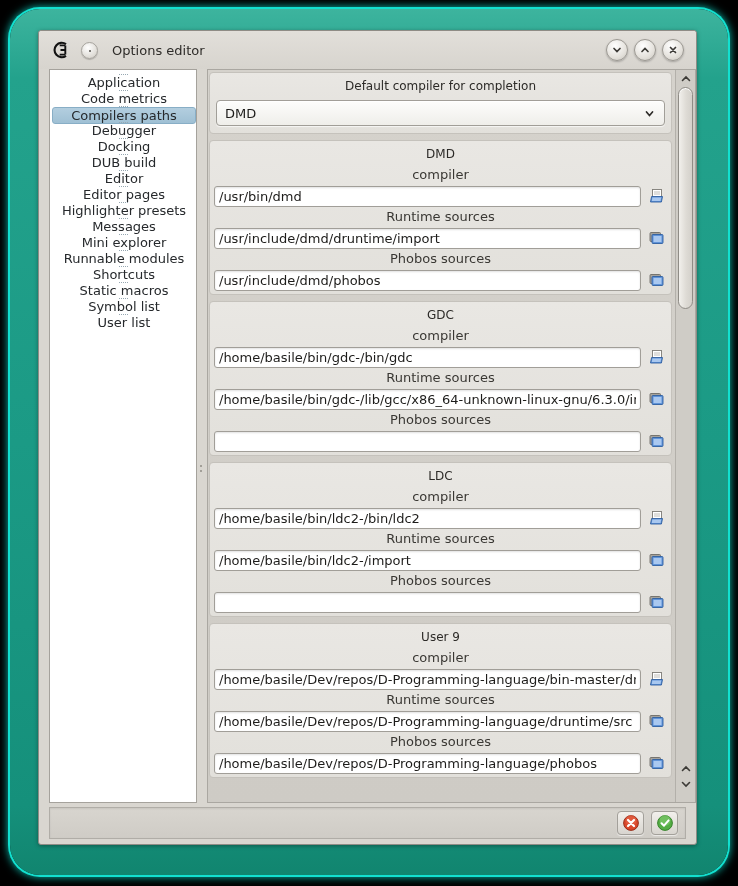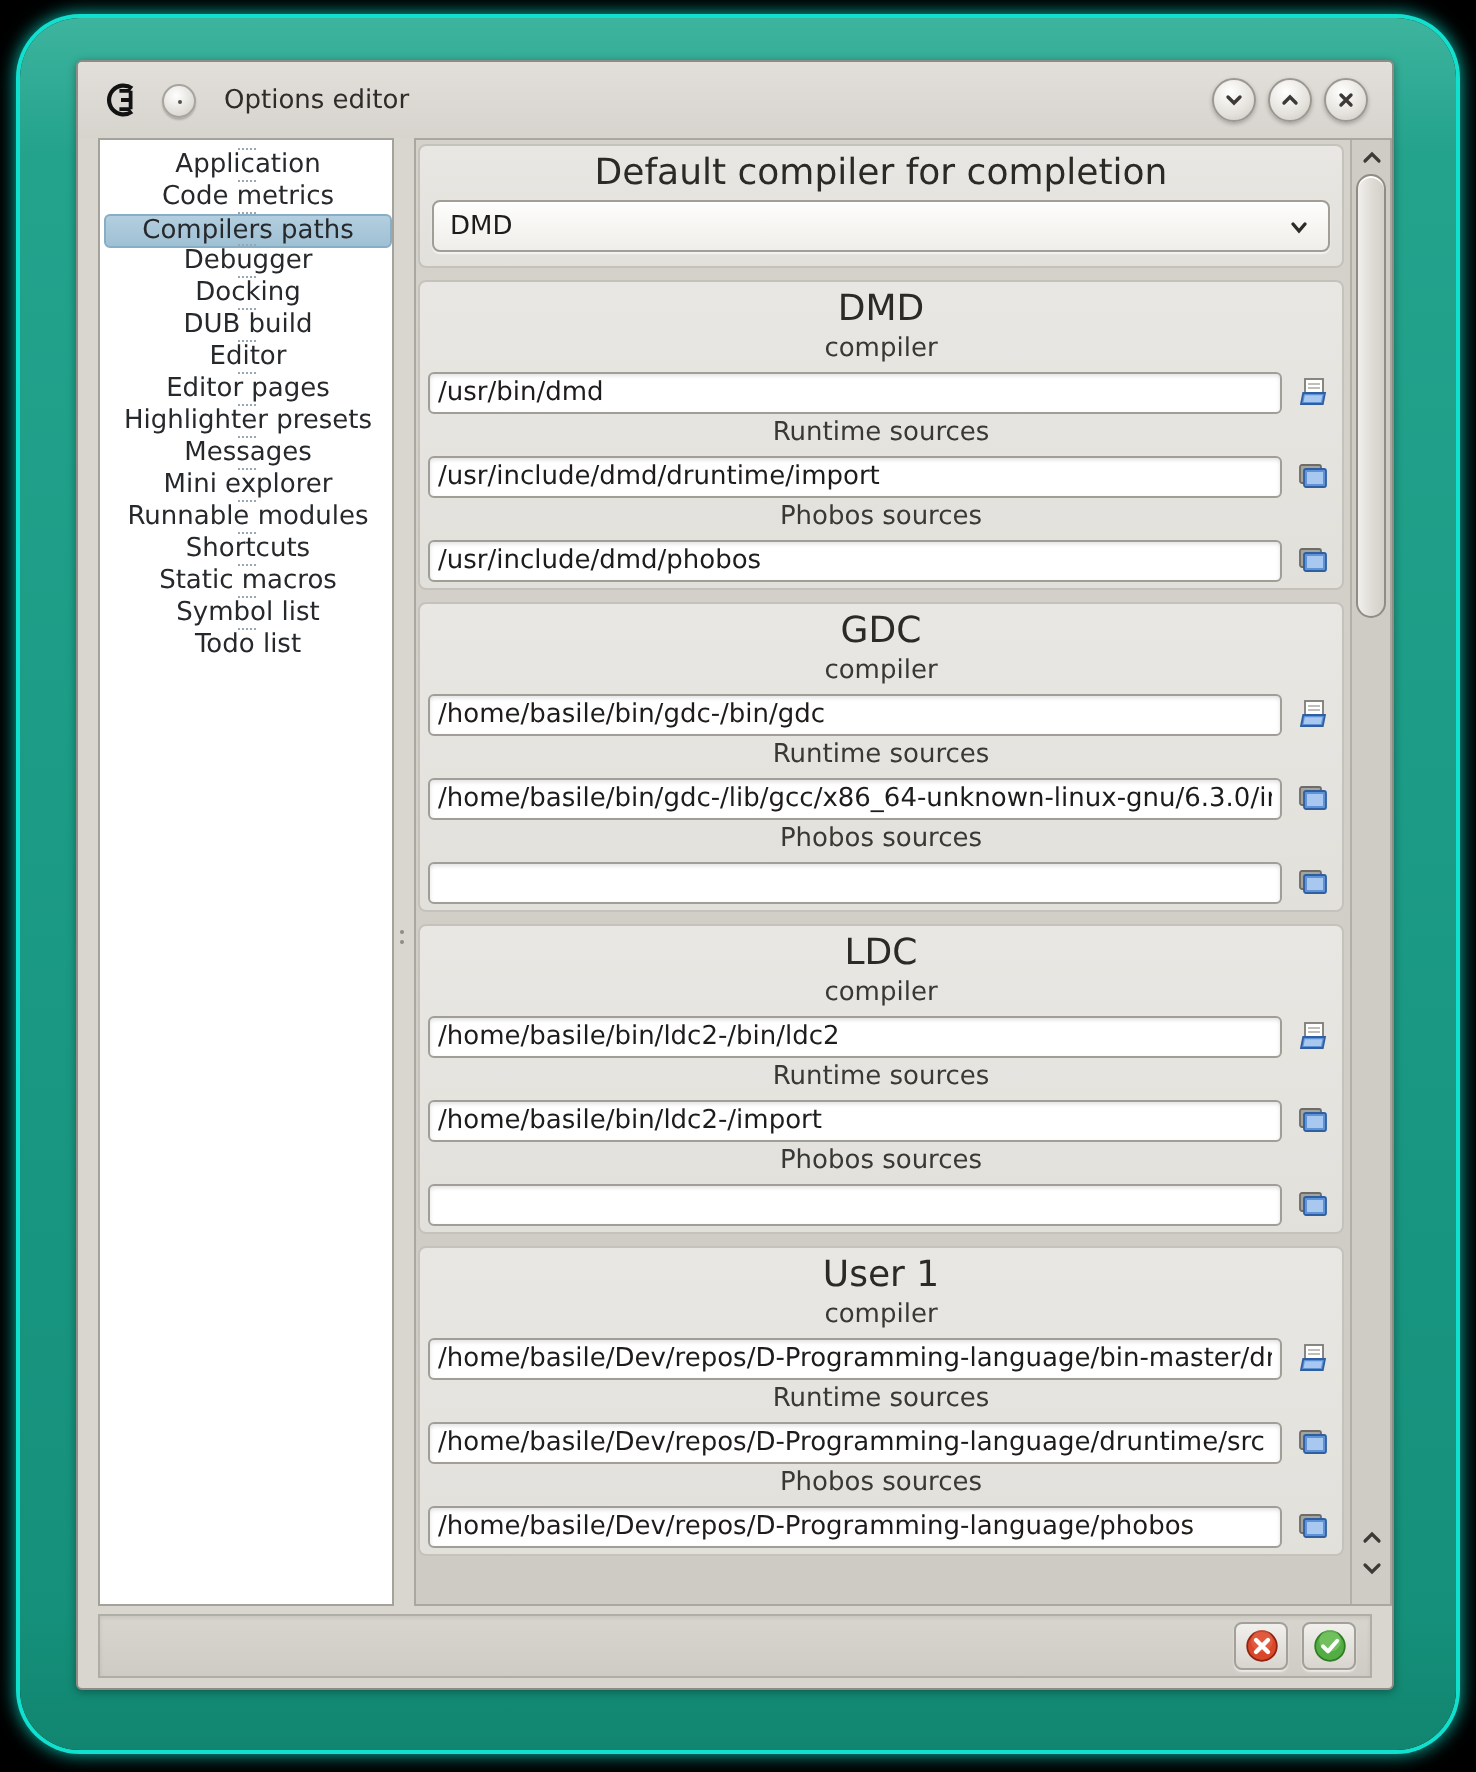--- a/index.html
+++ b/index.html
@@ -52,21 +52,21 @@
     background:#8f8c86; box-shadow:0 5px 0 #8f8c86; }
 
   
   .viewport { position:absolute; left:168px; top:38px; width:489px; height:734px;
     border:1px solid #aaa7a1; display:flex; background:#d2cfc9; }
   .content { flex:1 1 auto; overflow:hidden; padding:2px 3px 0 1px;
     background:linear-gradient(180deg,#d5d2cc,#cecbc5); }
 
   .group { background:linear-gradient(180deg,#e9e7e3,#e2e0db); border:1px solid #c5c2bc;
     border-radius:4px; margin-bottom:6px; padding:3px 4px; }
-  .g-title { text-align:center; font-size:18px; color:#2c2a27; height:21px; line-height:21px; }
+  .g-title { text-align:center; font-size:12px; color:#2c2a27; height:21px; line-height:21px; }
   .g-label { text-align:center; font-size:13px; color:#3a3834; height:20px; line-height:20px; }
   .field { display:flex; align-items:center; height:22px; margin-bottom:0;justify-content:center; }
   .field input { flex:1 1 auto; height:21px; font-family:"DejaVu Sans",sans-serif; font-size:13px;
     color:#1d1c1a; background:#ffffff; border:1px solid #a19e98; border-radius:3px;
     padding:0 4px; outline:none; box-shadow:inset 0 1px 2px rgba(0,0,0,.12); }
   .browse { flex:none; width:22px; height:21px; margin-left:4px; background:none; border:none;
     display:flex; align-items:center; justify-content:center; padding:0; }
   .browse svg { display:block; }
 
   .combo { height:26px; margin:3px 2px 4px 2px; border:1px solid #a19e98; border-radius:4px;
@@ -188,21 +188,21 @@
           <li class="titem">
             <span class="tdots"></span>
             <span class="tlbl">Static macros</span>
           </li>
           <li class="titem">
             <span class="tdots"></span>
             <span class="tlbl">Symbol list</span>
           </li>
           <li class="titem">
             <span class="tdots"></span>
-            <span class="tlbl">Todo list</span>
+            <span class="tlbl">User list</span>
           </li>
         </ul>
     </div>
 
     <div class="splitter">
       <div class="grip"></div>
     </div>
 
     <div class="viewport">
       <div class="content">
@@ -326,21 +326,21 @@
       <button class="browse btn-phobos">
   <svg width="17" height="16" viewBox="0 0 17 16">
     <rect x="2" y="2.5" width="10.5" height="9" rx="1" fill="#a5a39d" stroke="#6e6c66" stroke-width="0.9"></rect>
     <rect x="4" y="4.5" width="11" height="9" rx="1" fill="#5f93d8" stroke="#2f5fa0" stroke-width="0.9"></rect>
     <rect x="5.5" y="6" width="8" height="6" fill="#a9c8f0"></rect>
   </svg>
 </button>
     </div>
   </div>
             <div class="group cgroup">
-    <div class="g-title">User 1</div>
+    <div class="g-title">User 9</div>
     <div class="g-label lab-compiler">compiler</div>
     <div class="field">
       <input class="in-compiler" type="text" value="/home/basile/Dev/repos/D-Programming-language/bin-master/dmd" style="">
       <button class="browse btn-compiler">
   <svg width="17" height="16" viewBox="0 0 17 16">
     <rect x="4.5" y="1.5" width="9" height="10" fill="#ffffff" stroke="#7d7b75" stroke-width="0.9"></rect>
     <line x1="6" y1="4" x2="12" y2="4" stroke="#b9b7b1" stroke-width="0.9"></line>
     <line x1="6" y1="6" x2="12" y2="6" stroke="#b9b7b1" stroke-width="0.9"></line>
     <path d="M2.5 14 L3.6 8.5 L14.5 8.5 L13.4 14 Z" fill="#5f93d8" stroke="#2f5fa0" stroke-width="0.9"></path>
     <path d="M4.4 9.6 L13.2 9.6 L12.5 13 L3.8 13 Z" fill="#a9c8f0"></path>

